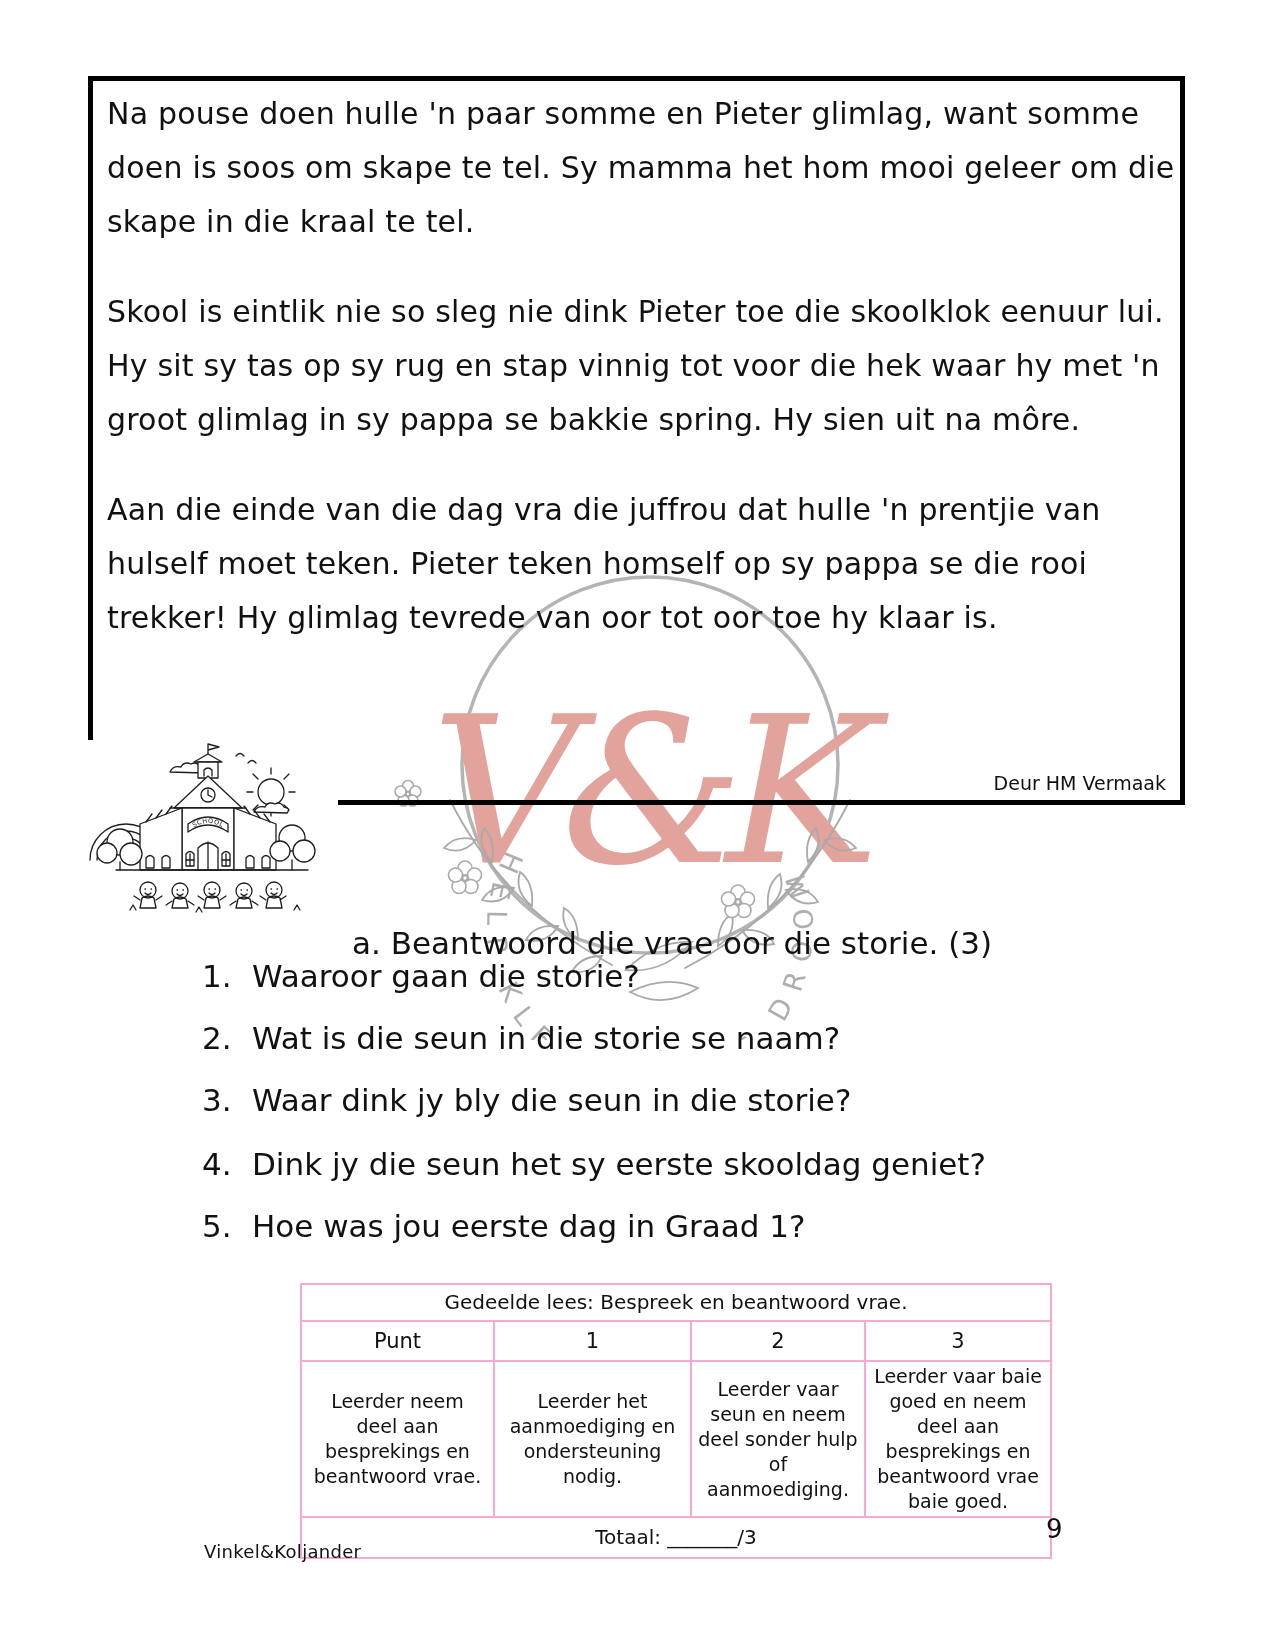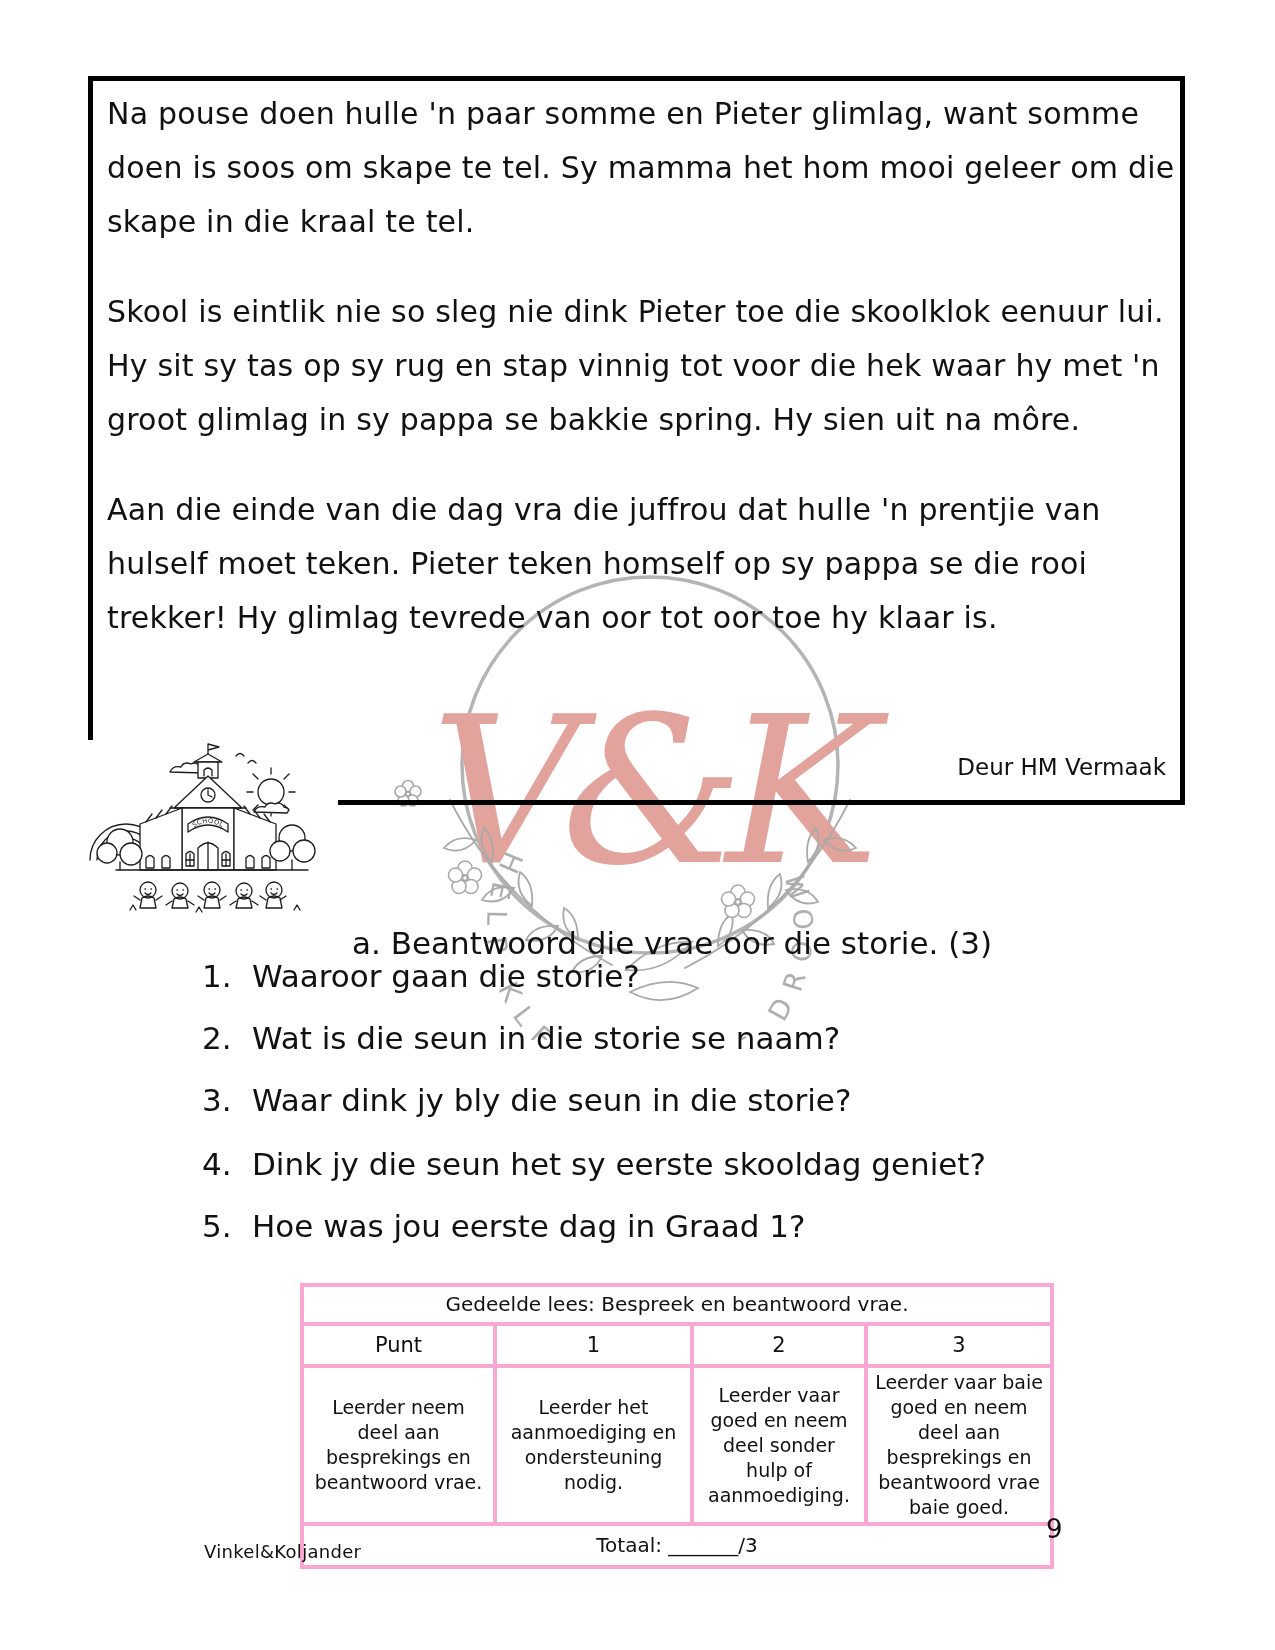--- a/index.html
+++ b/index.html
@@ -14,41 +14,41 @@
                letter-spacing:-18px;fill:#e2a39c;text-anchor:middle;}
   .wm-line{stroke:#b4b4b4;fill:none;stroke-width:3.5;}
   .wm-floral{stroke:#a9a9a9;fill:none;stroke-width:1.8;stroke-linecap:round;}
   .wm-petal{stroke:#a9a9a9;fill:#ffffff;stroke-width:1.6;}
 
   
   .story-box{position:absolute;left:88px;top:76px;width:1097px;height:729px;
              border:5px solid #000;box-sizing:border-box;padding:6px 1px 0 14px;
              z-index:2;background:transparent;}
   .story-box p{font-size:30px;line-height:54px;margin:0 0 36px 0;letter-spacing:.2px;}
-  .attribution{position:absolute;right:14px;bottom:20px;font-size:23px;}
+  .attribution{position:absolute;right:14px;bottom:6px;font-size:19px;}
 
   
   .school-art{position:absolute;left:86px;top:740px;width:252px;height:175px;
               background:#fff;z-index:3;}
   .ln{stroke:#1d1d1d;fill:none;stroke-width:1.3;stroke-linecap:round;stroke-linejoin:round;}
   .lnf{stroke:#1d1d1d;fill:#fff;stroke-width:1.3;stroke-linejoin:round;}
   .school-sign{font-family:"DejaVu Sans",sans-serif;font-size:6.5px;letter-spacing:.5px;
                fill:#1d1d1d;text-anchor:middle;}
 
   
   .heading{position:absolute;left:352px;top:891px;font-size:31px;z-index:4;margin-top:34px;}
   .questions{position:absolute;left:202px;top:958px;margin:0;padding:0;list-style:none;z-index:4;}
   .questions li{display:flex;height:62px;font-size:31px;}
   .questions li.gap{margin-top:2px;}
   .qn{width:50px;flex:none;}
 
   
   .rubric{position:absolute;left:300px;top:1283px;width:750px;border-collapse:collapse;
           table-layout:fixed;z-index:2;}
-  .rubric td{border:4px solid #f9a8d4;text-align:center;vertical-align:middle;
+  .rubric td{border:2px solid #f9a8d4;text-align:center;vertical-align:middle;
              font-size:19px;line-height:25px;padding:2px 6px;}
   .r-title td{font-size:20px;height:31px;}
   .r-head td{font-size:21px;height:34px;margin-left:20px;}
   .r-body td{height:129px;}
   .r-total td{font-size:20px;height:35px;}
 
   
   .page-number{position:absolute;left:1046px;top:1514px;font-size:26px;z-index:2;}
   .footer-brand{position:absolute;left:204px;top:1541px;font-size:18px;letter-spacing:.3px;z-index:2;}
 </style>
@@ -254,21 +254,21 @@
         </tr>
     <tr class="r-head">
       <td>Punt</td>
       <td>1</td>
       <td>2</td>
       <td>3</td>
     </tr>
     <tr class="r-body">
       <td>Leerder neem deel aan besprekings en beantwoord vrae.</td>
       <td>Leerder het aanmoediging en ondersteuning nodig.</td>
-      <td>Leerder vaar goed en neem deel sonder hulp of aanmoediging.</td>
+      <td>Leerder vaar seun en neem deel sonder hulp of aanmoediging.</td>
       <td>Leerder vaar baie goed en neem deel aan besprekings en beantwoord vrae baie goed.</td>
     </tr>
     <tr class="r-total">
           <td colspan="4">Totaal: _______/3</td>
         </tr>
   </tbody>
     </table>
 
   <div class="page-number">9</div>
   <div class="footer-brand">Vinkel&amp;Koljander</div>

